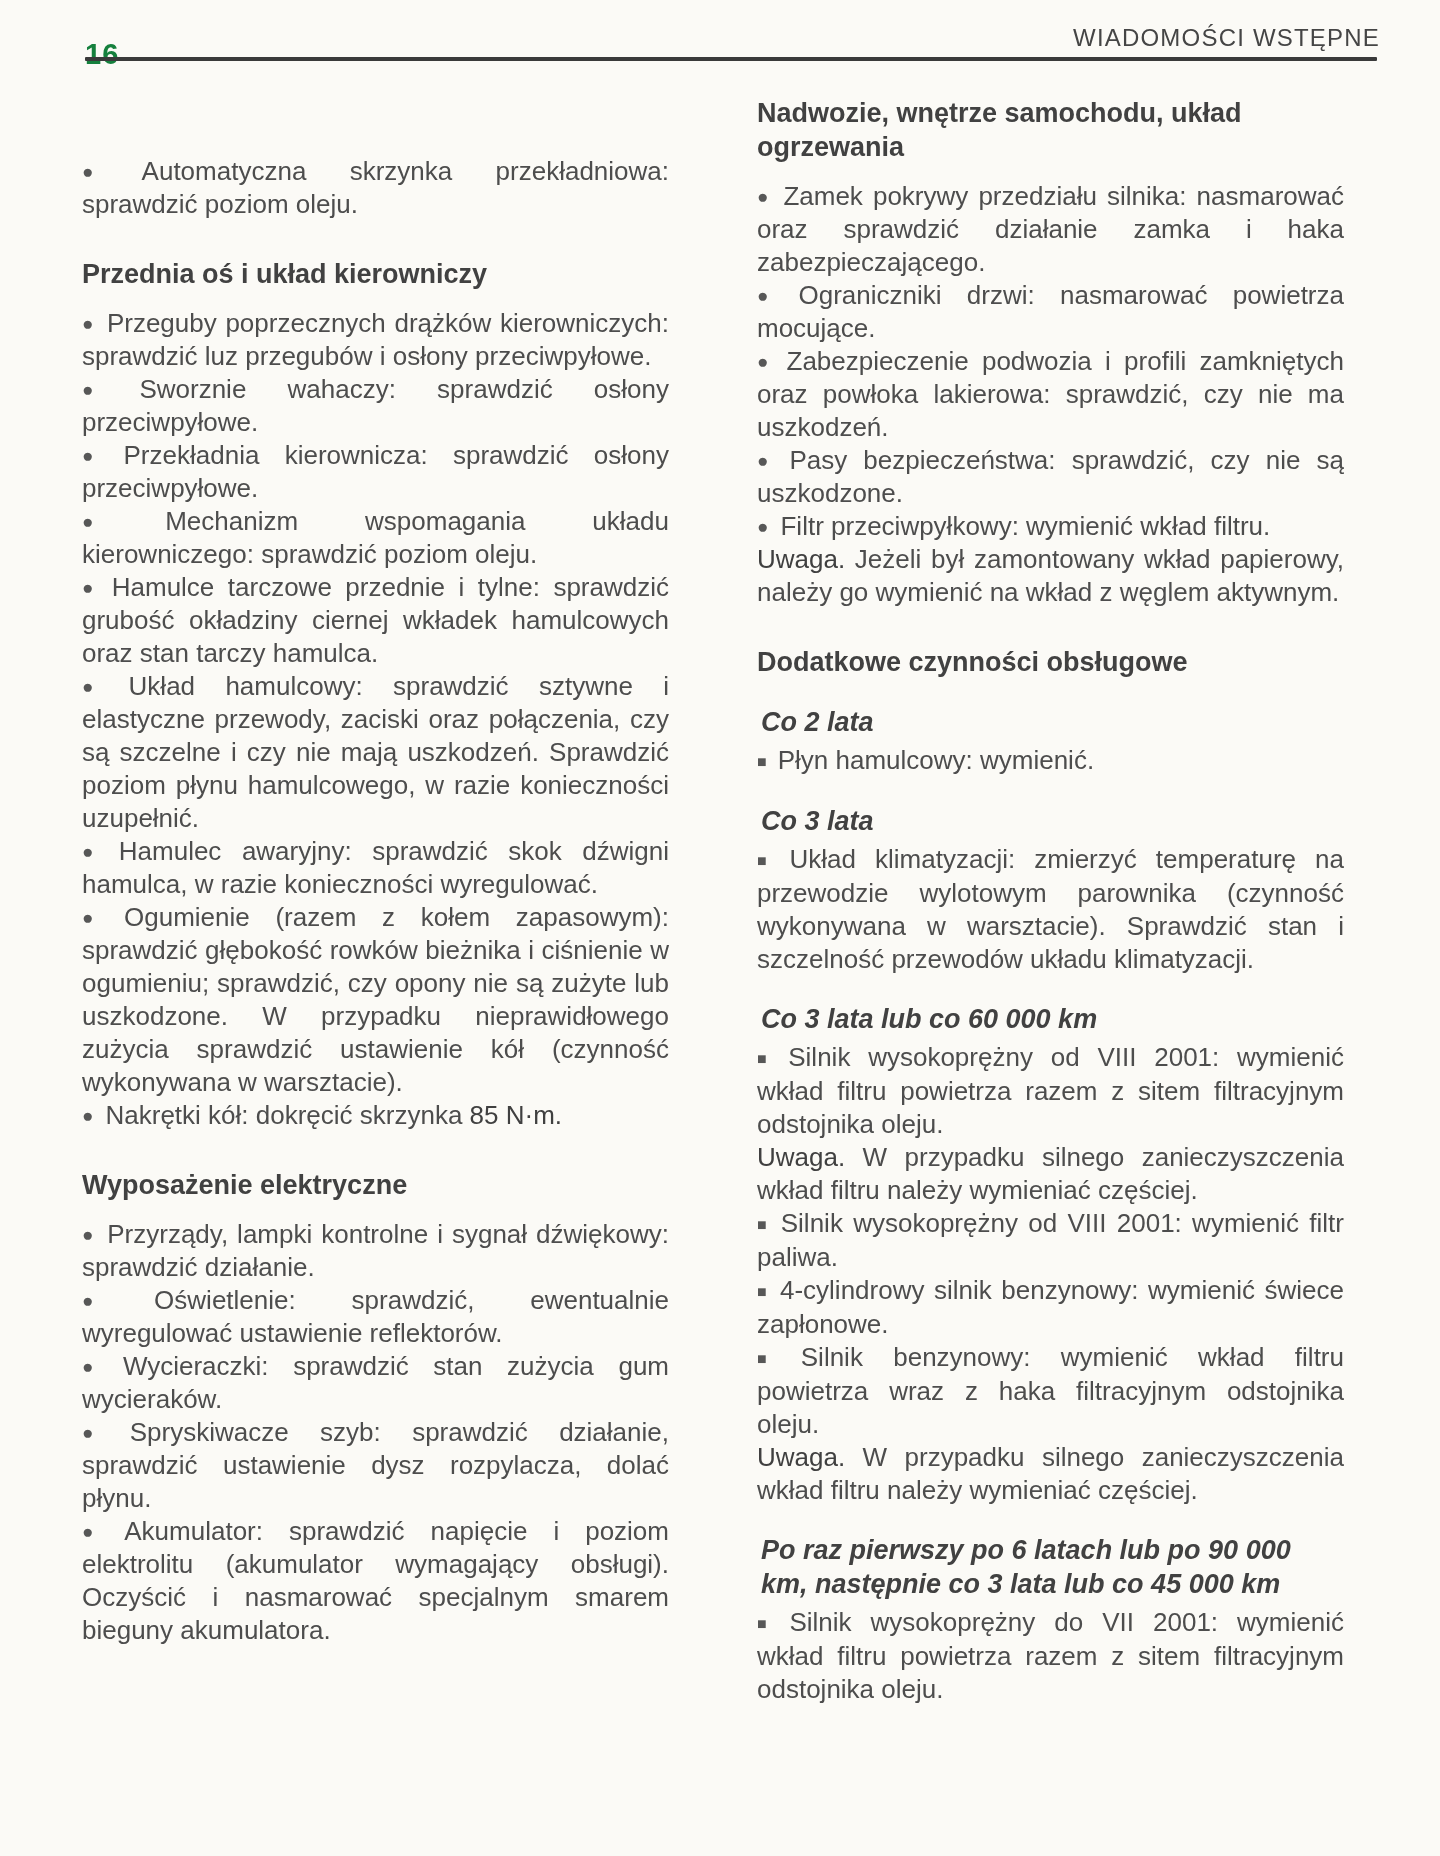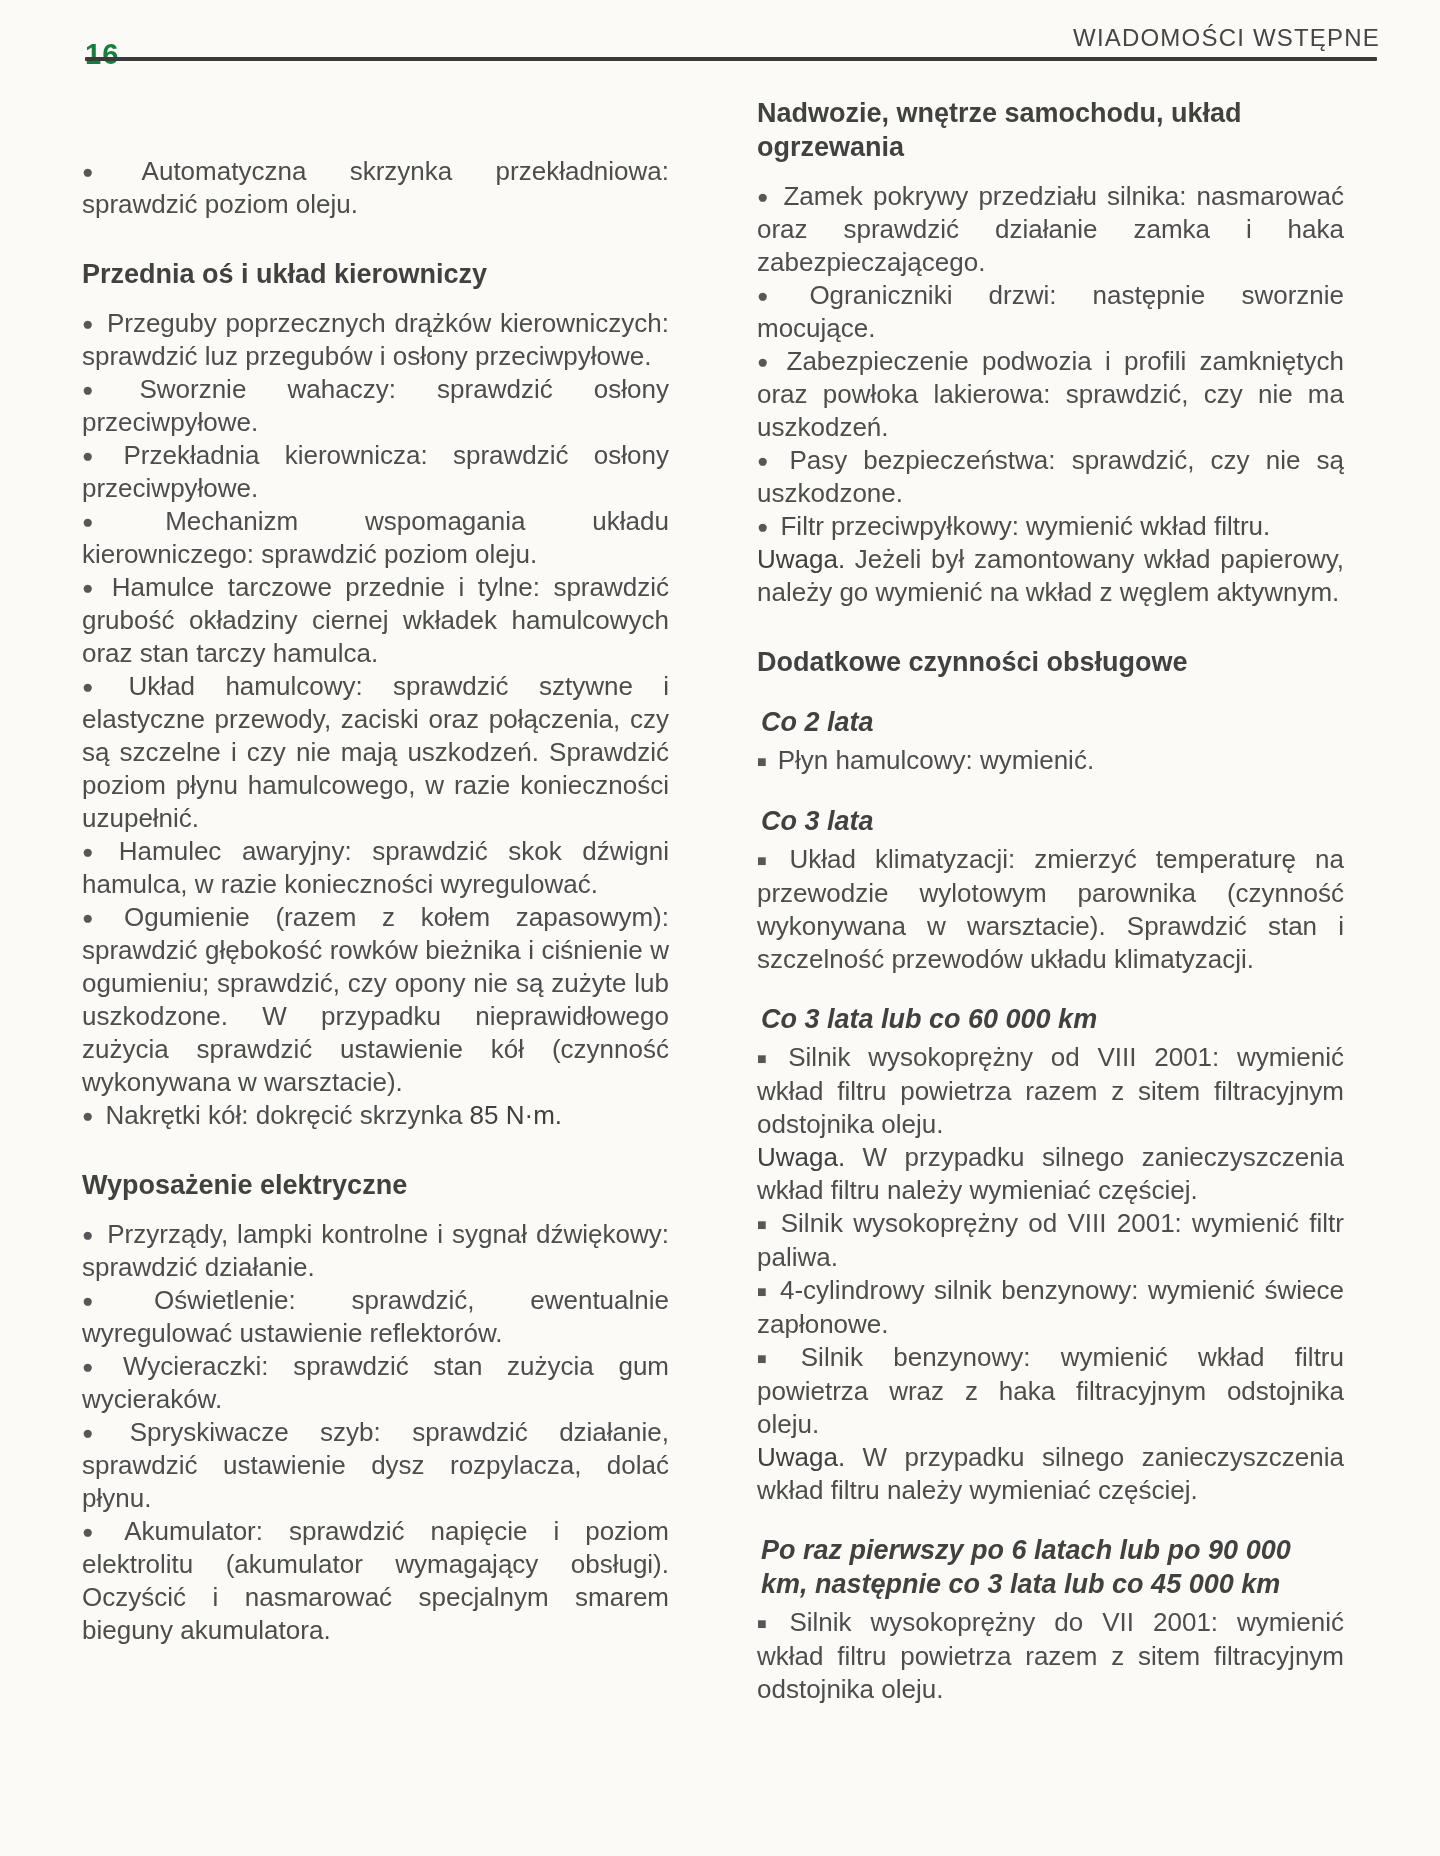--- a/index.html
+++ b/index.html
@@ -103,21 +103,21 @@
         <h2 class="heading">Wyposażenie elektryczne</h2>
         <p class="body bullet"><span class="glyph round">●</span><span>Przyrządy, lampki kontrolne i sygnał dźwiękowy: sprawdzić działanie.</span></p>
         <p class="body bullet"><span class="glyph round">●</span><span>Oświetlenie: sprawdzić, ewentualnie wyregulować ustawienie reflektorów.</span></p>
         <p class="body bullet"><span class="glyph round">●</span><span>Wycieraczki: sprawdzić stan zużycia gum wycieraków.</span></p>
         <p class="body bullet"><span class="glyph round">●</span><span>Spryskiwacze szyb: sprawdzić działanie, sprawdzić ustawienie dysz rozpylacza, dolać płynu.</span></p>
         <p class="body bullet"><span class="glyph round">●</span><span>Akumulator: sprawdzić napięcie i poziom elektrolitu (akumulator wymagający obsługi). Oczyścić i nasmarować specjalnym smarem bieguny akumulatora.</span></p>
       </section>
     <section class="col" id="col-right">
         <h2 class="heading">Nadwozie, wnętrze samochodu, układ ogrzewania</h2>
         <p class="body bullet"><span class="glyph round">●</span><span>Zamek pokrywy przedziału silnika: nasmarować oraz sprawdzić działanie zamka i haka zabezpieczającego.</span></p>
-        <p class="body bullet"><span class="glyph round">●</span><span>Ograniczniki drzwi: następnie sworznie mocujące.</span></p>
+        <p class="body bullet"><span class="glyph round">●</span><span>Ograniczniki drzwi: nasmarować powietrza mocujące.</span></p>
         <p class="body bullet"><span class="glyph round">●</span><span>Zabezpieczenie podwozia i profili zamkniętych oraz powłoka lakierowa: sprawdzić, czy nie ma uszkodzeń.</span></p>
         <p class="body bullet"><span class="glyph round">●</span><span>Pasy bezpieczeństwa: sprawdzić, czy nie są uszkodzone.</span></p>
         <p class="body bullet"><span class="glyph round">●</span><span>Filtr przeciwpyłkowy: wymienić wkład filtru.</span></p>
         <p class="body note"><strong>Uwaga.</strong><span> Jeżeli był zamontowany wkład papierowy, należy go wymienić na wkład z węglem aktywnym.</span></p>
         <h2 class="heading">Dodatkowe czynności obsługowe</h2>
         <h3 class="subheading">Co 2 lata</h3>
         <p class="body bullet"><span class="glyph square">■</span><span>Płyn hamulcowy: wymienić.</span></p>
         <h3 class="subheading">Co 3 lata</h3>
         <p class="body bullet"><span class="glyph square">■</span><span>Układ klimatyzacji: zmierzyć temperaturę na przewodzie wylotowym parownika (czynność wykonywana w warsztacie). Sprawdzić stan i szczelność przewodów układu klimatyzacji.</span></p>
         <h3 class="subheading">Co 3 lata lub co 60 000 km</h3>

